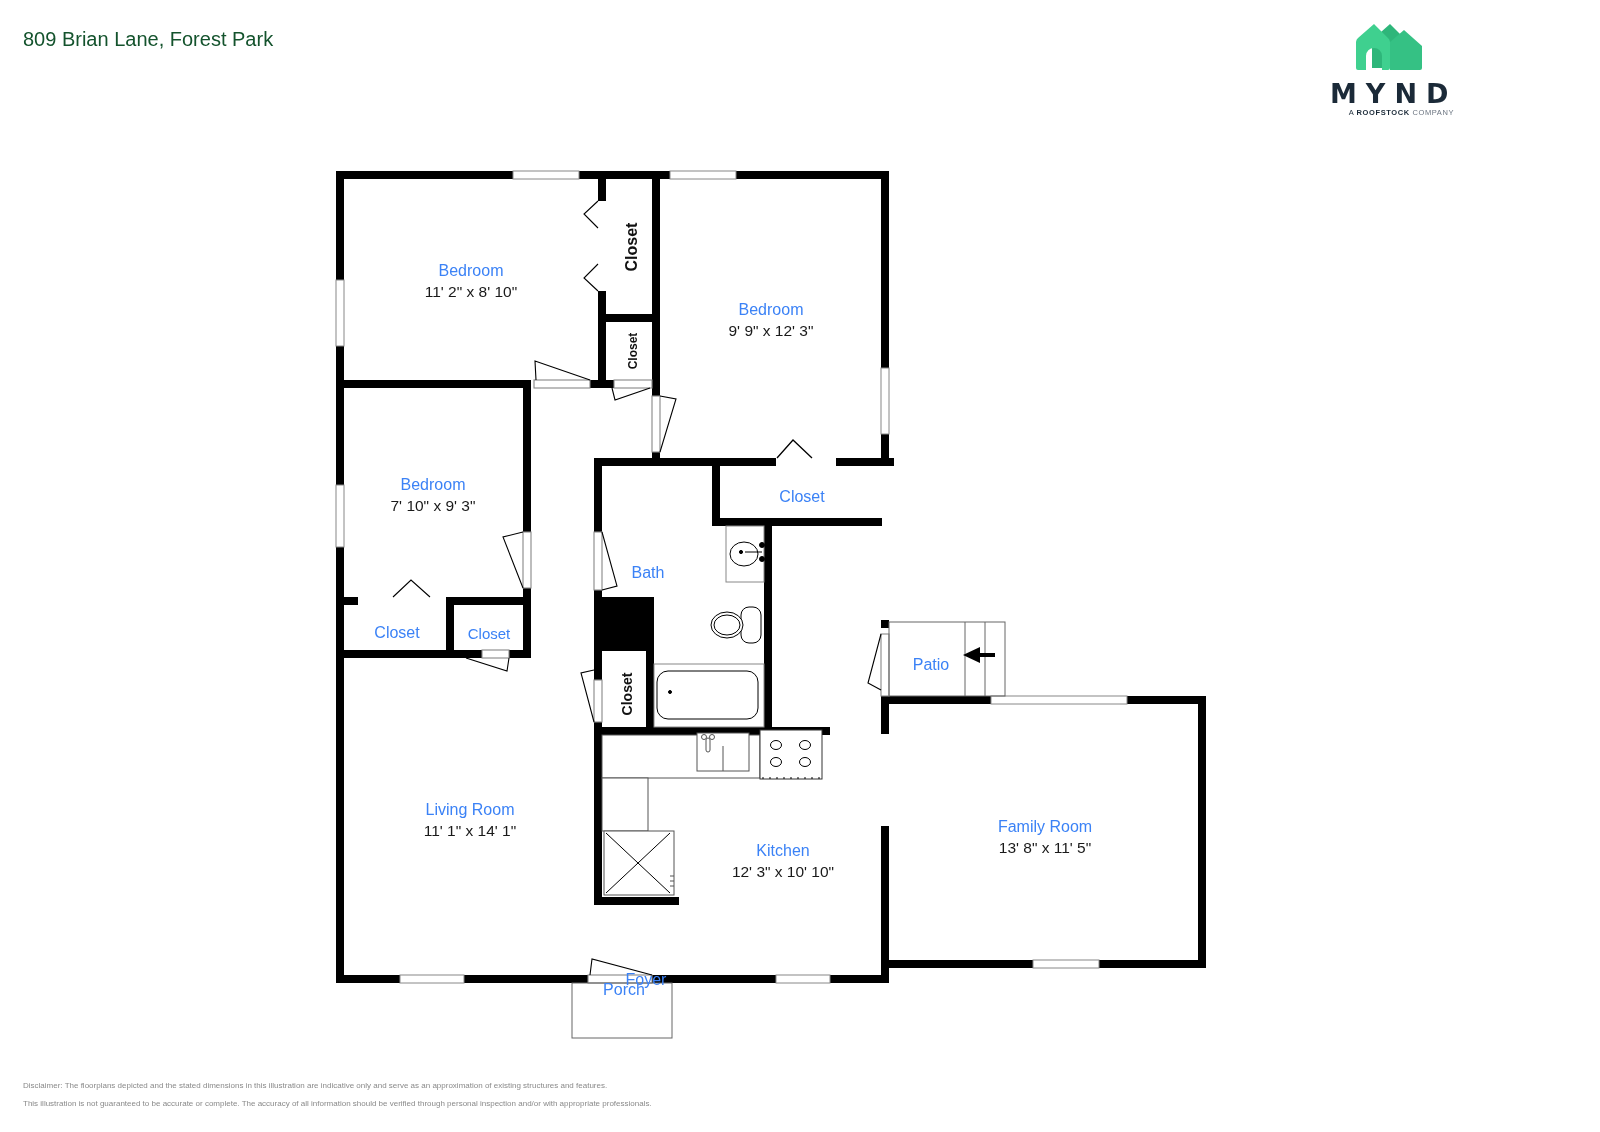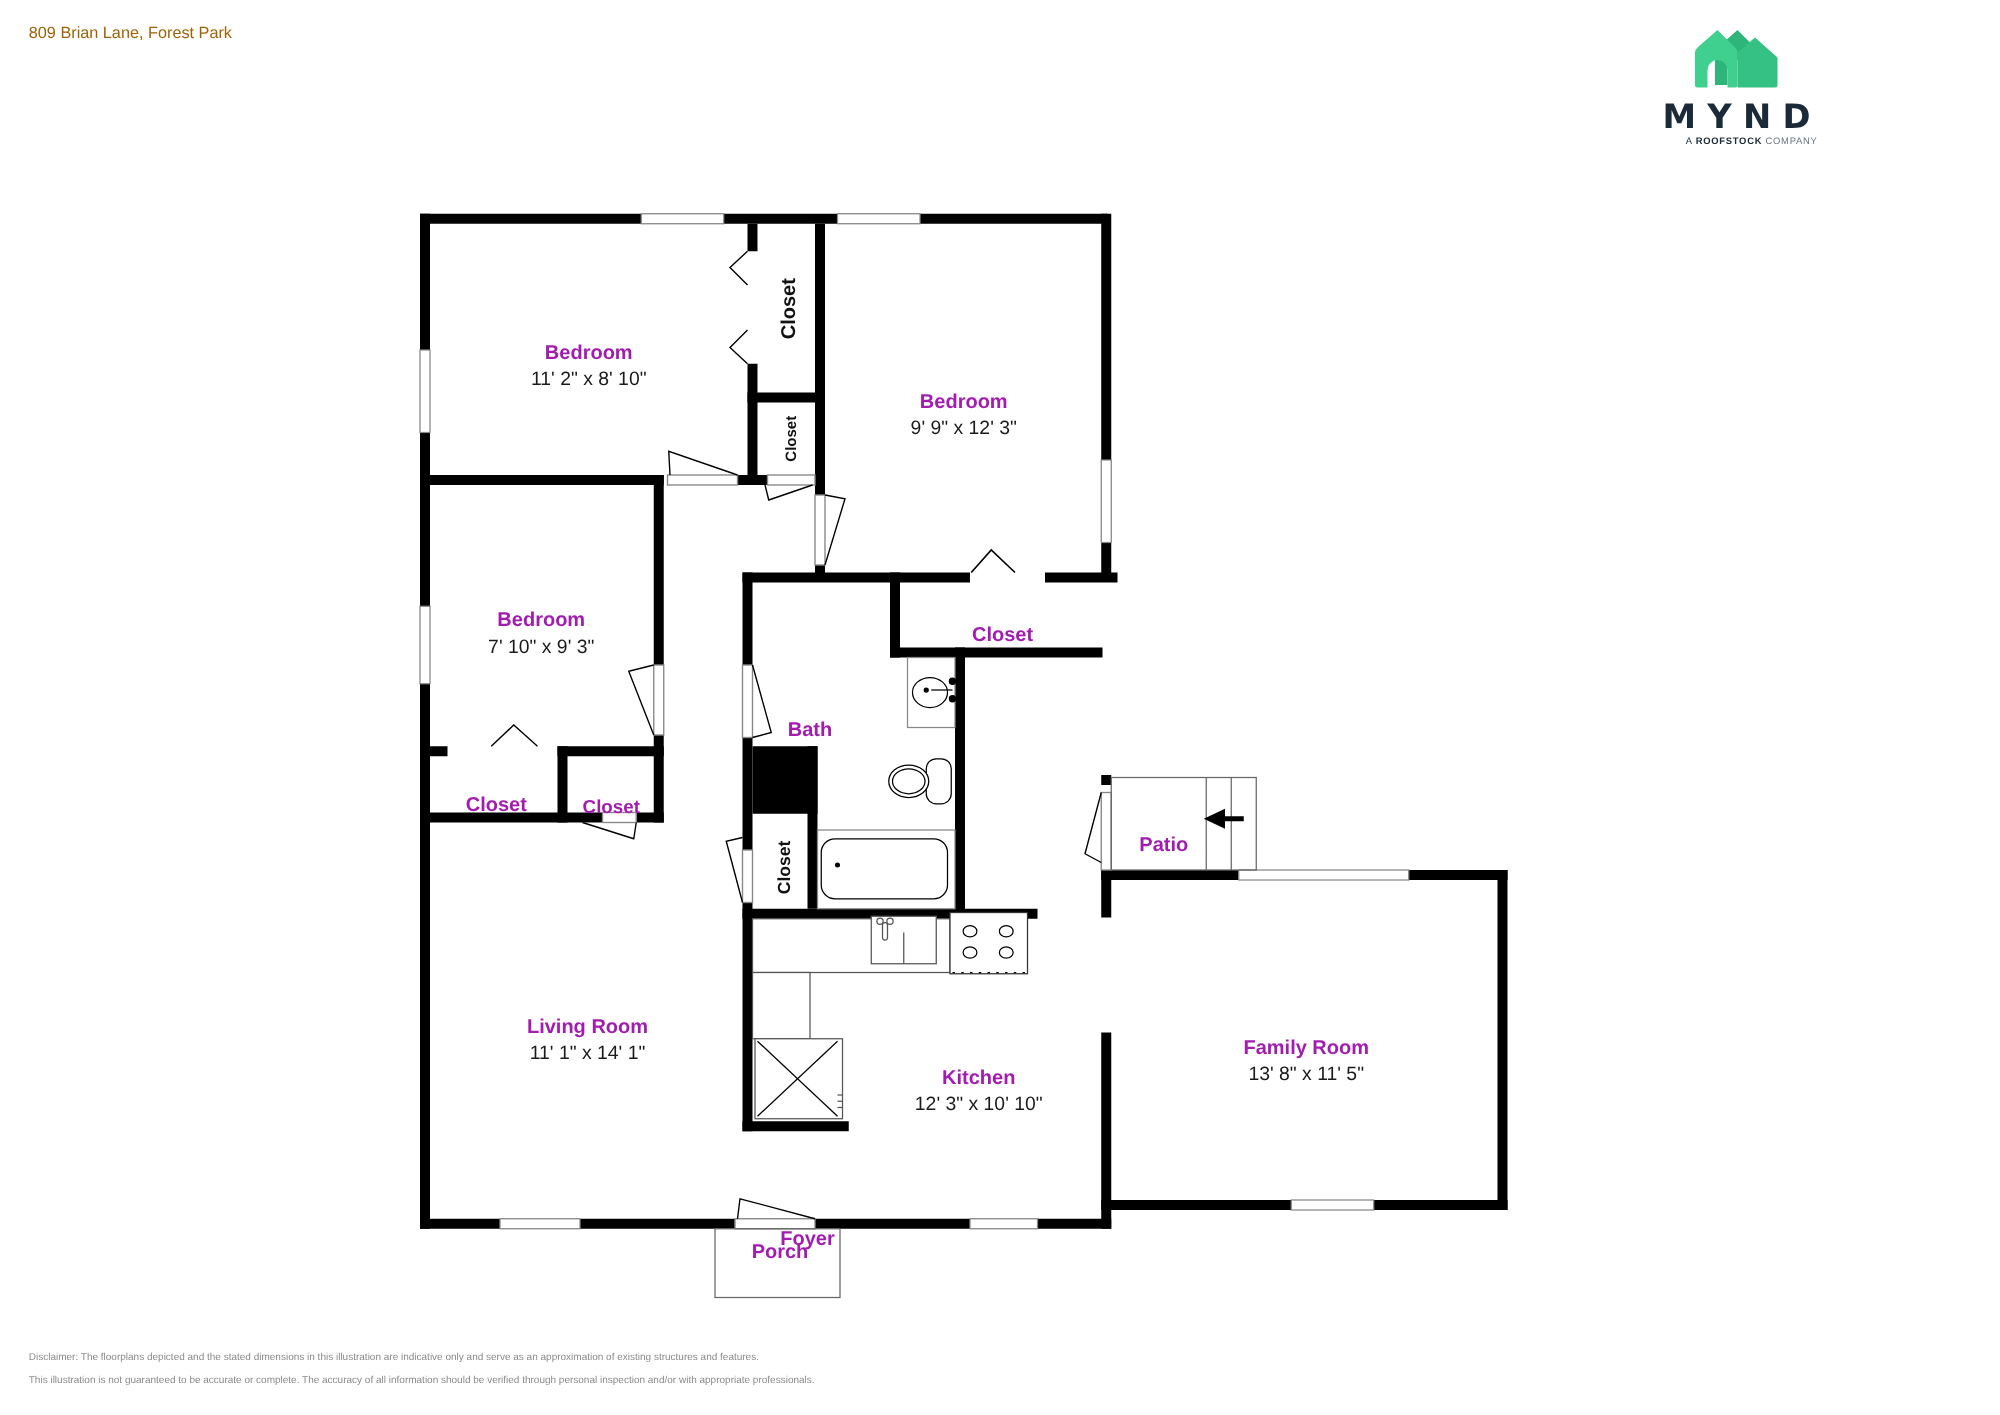--- a/index.html
+++ b/index.html
@@ -1,29 +1,29 @@
 <!DOCTYPE html>
 <html><head>
 <meta charset="utf-8">
 <style>
   html, body { margin: 0; padding: 0; background: #ffffff; }
   body { width: 1600px; height: 1132px; position: relative; overflow: hidden;
          font-family: "Liberation Sans", sans-serif; color: #111; }
-  .address { position: absolute; left: 23px; top: 18px; font-size: 13px; color: #a16207; }
+  .address { position: absolute; left: 23px; top: 28px; font-size: 20px; color: #14532d; }
   .logo { position: absolute; left: 1330px; top: 20px; width: 130px; height: 100px; }
   .logo-word { position: absolute; left: 0; top: 58px; width: 124px; text-align: right;
                font-family: "DejaVu Sans", sans-serif; font-weight: bold; font-size: 27px;
                letter-spacing: 9px; color: #1b2a38; }
   .logo-tag { position: absolute; left: 0; top: 88px; width: 124px; text-align: right;
               font-size: 7.5px; letter-spacing: 0.6px; color: #1b2a38; white-space: nowrap; }
   .logo-tag b { font-weight: bold; }
   .logo-tag span.light { color: #6b7480; }
   .plan { position: absolute; left: 0; top: 0; }
   .lbl { position: absolute; text-align: center; transform: translate(-50%, 0); white-space: nowrap; }
-  .lbl .name { font-weight: bold; font-size: 16px; color: #a21caf; line-height: 20px; margin-top: 12px; }
+  .lbl .name { font-weight: normal; font-size: 16px; color: #3b82f6; line-height: 20px; }
   .lbl .dim { font-size: 15.5px; color: #1a1a1a; line-height: 22px; }
   .vlbl { position: absolute; font-weight: bold; color: #111; white-space: nowrap;
           transform-origin: center center; }
   .disclaimer { position: absolute; left: 23px; font-size: 8px; color: #8a8a8a; white-space: nowrap; }
 </style>
 </head>
 <body>
 
 <div class="address">809 Brian Lane, Forest Park</div>
 

